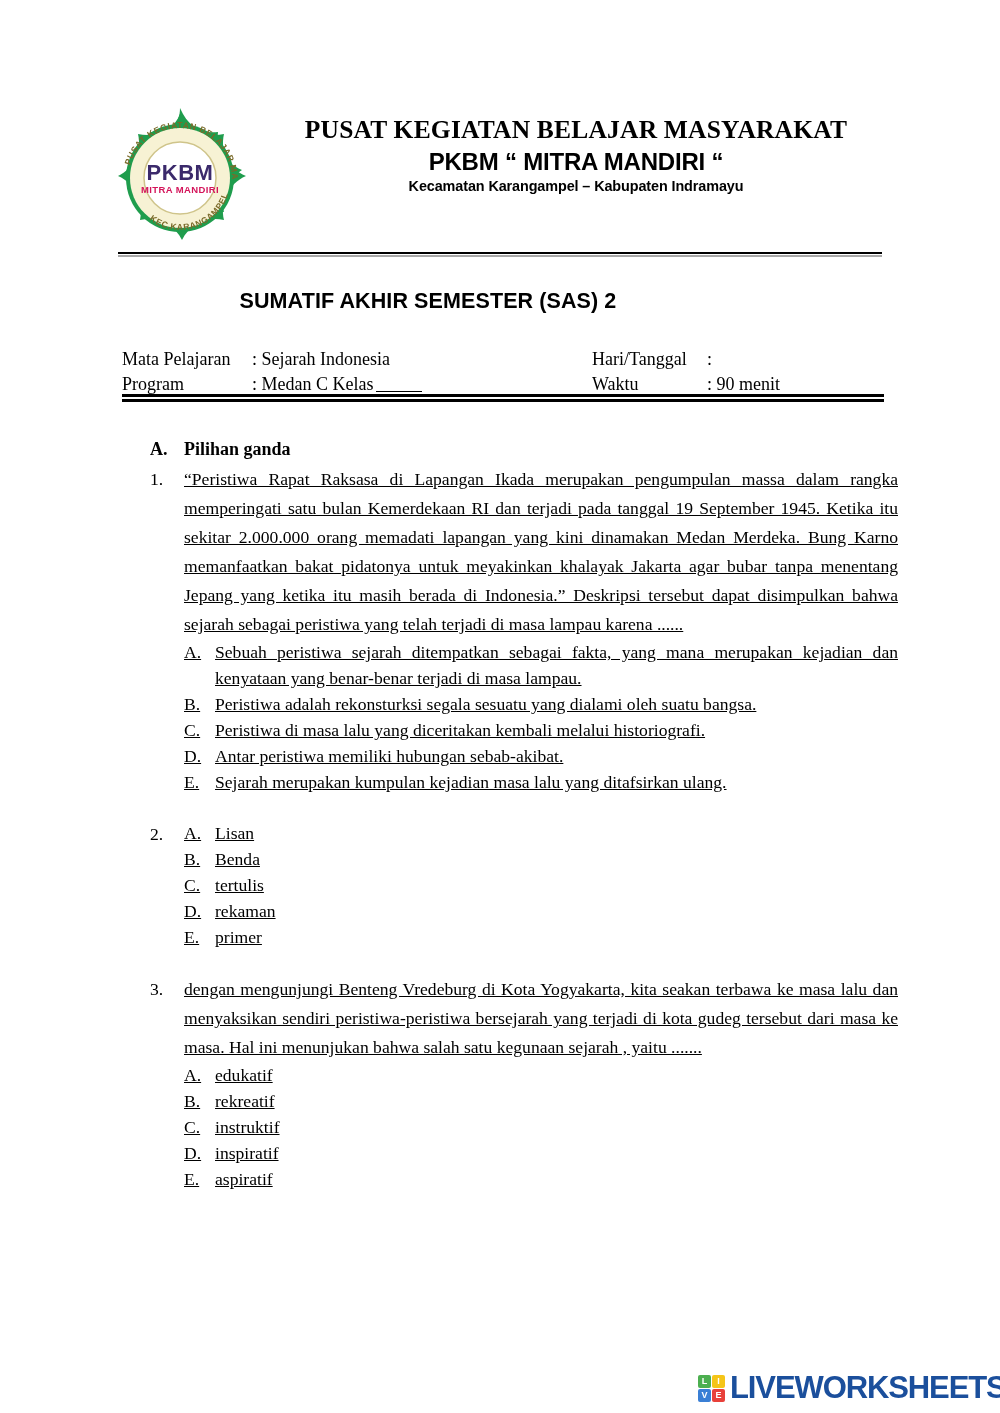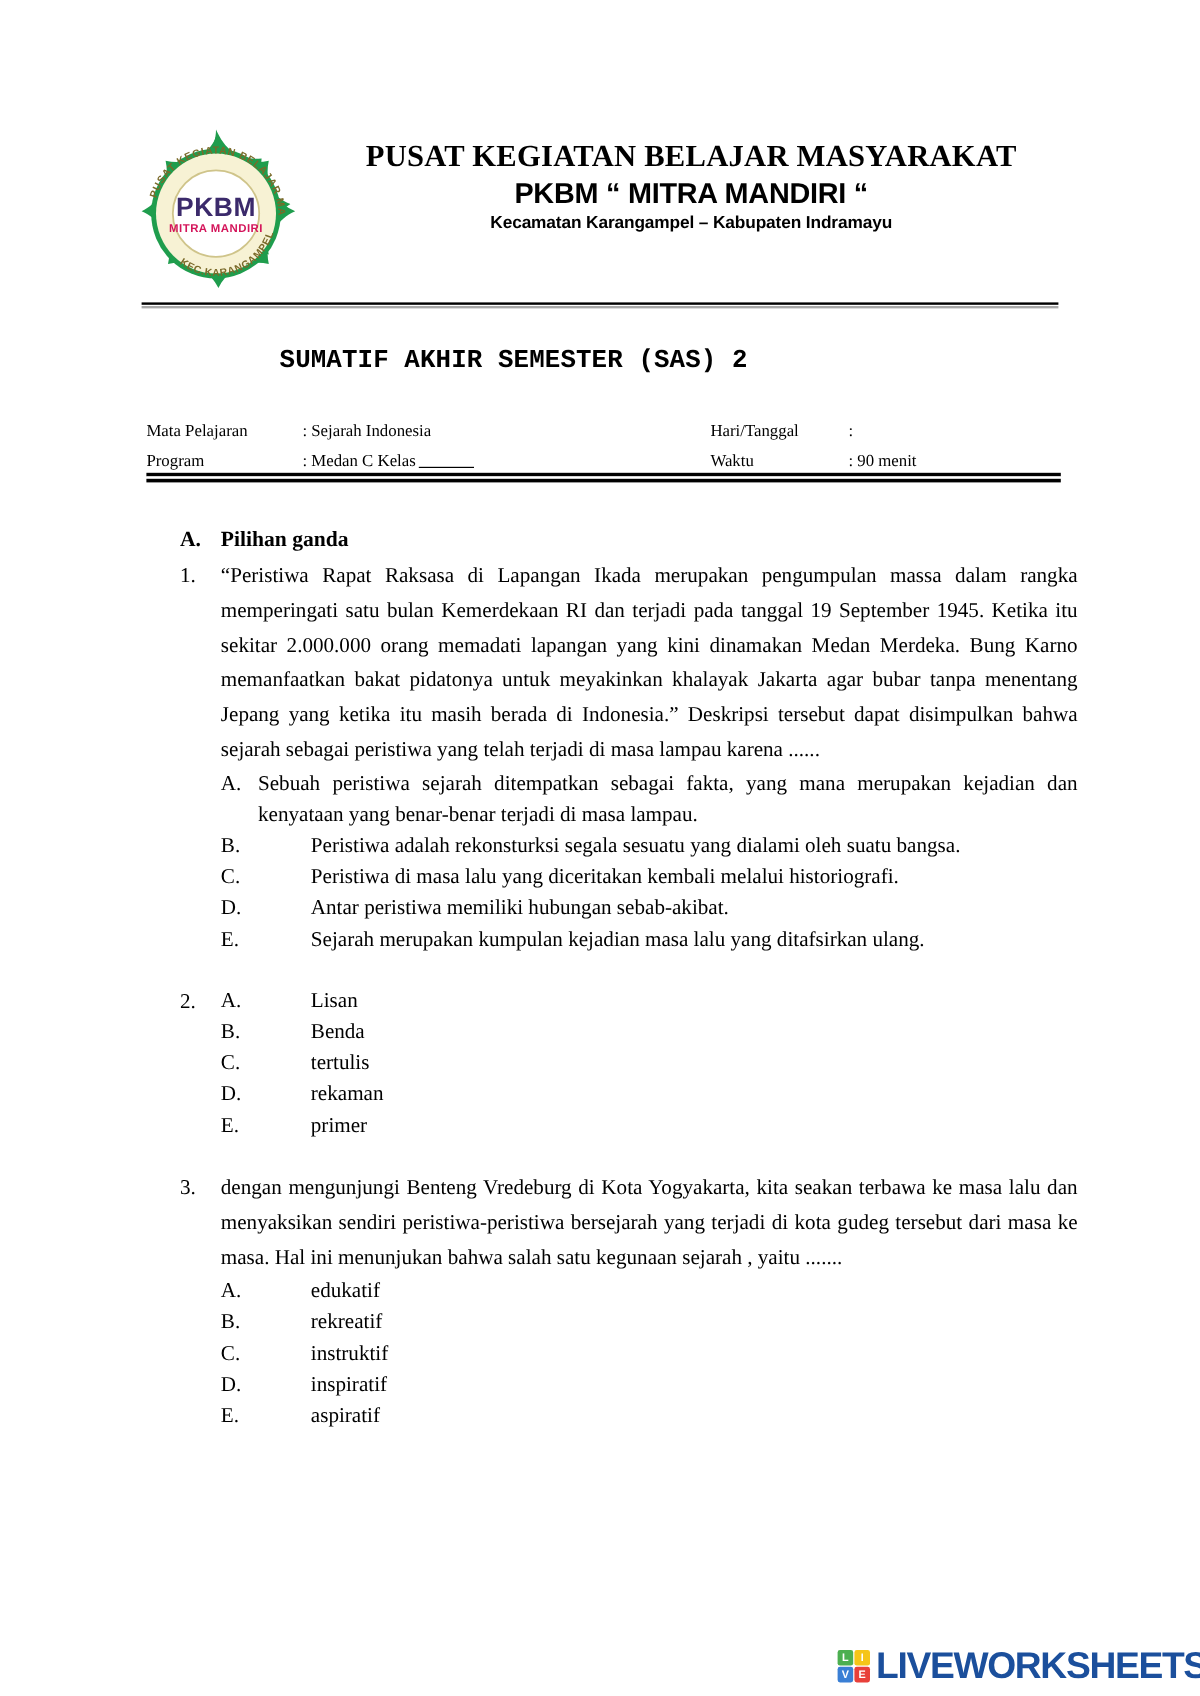--- a/index.html
+++ b/index.html
@@ -84,37 +84,37 @@
     margin-top: 1px;
   }
 
   
   .exam-title {
     position: absolute;
     left: 0;
     top: 289px;
     width: 856px;
     text-align: center;
-    font-family: Liberation Mono, monospace;
+    font-family: Liberation Sans, sans-serif;
     font-weight: bold;
     font-size: 21.5px;
     letter-spacing: 0.1px;
   }
 
   
   .info-block {
     position: absolute;
     left: 122px;
     top: 347px;
     width: 760px;
   }
   .info-row {
     display: flex;
     align-items: baseline;
-    font-size: 14px;
+    font-size: 18px;
     line-height: 25px;
   }
   .c-lbl  { width: 130px; flex: none; }
   .c-val  { width: 340px; flex: none; }
   .c-lbl2 { width: 115px; flex: none; }
   .c-val2 { flex: 1; }
   .blank-line {
     display: inline-block;
     width: 46px;
     border-bottom: 1.3px solid #000;
@@ -153,35 +153,35 @@
     display: flex;
     margin-top: 0;
   }
   .question + .question { margin-top: 25px; }
   .q-num {
     width: 34px;
     flex: none;
     font-size: 17.6px;
     line-height: 29px;
   }
-  .q-body { flex: 1; }
+  .q-body { flex: 1; text-decoration: underline; }
   .q-stem {
     font-size: 17.6px;
     line-height: 29px;
     text-align: justify;
     text-justify: inter-word;
   }
   .opt {
     display: flex;
     font-size: 17.6px;
     line-height: 26px;
   }
   .opt-mark { width: 31px; flex: none; }
   .opt-text { flex: 1; text-align: justify; }
-  .opt-text.nojust { text-align: left; margin-left: 44px; }
+  .opt-text.nojust { text-align: left; }
 
   
   .lw-footer {
     position: absolute;
     left: 698px;
     top: 1370px;
     display: flex;
     align-items: center;
   }
   .lw-grid {

